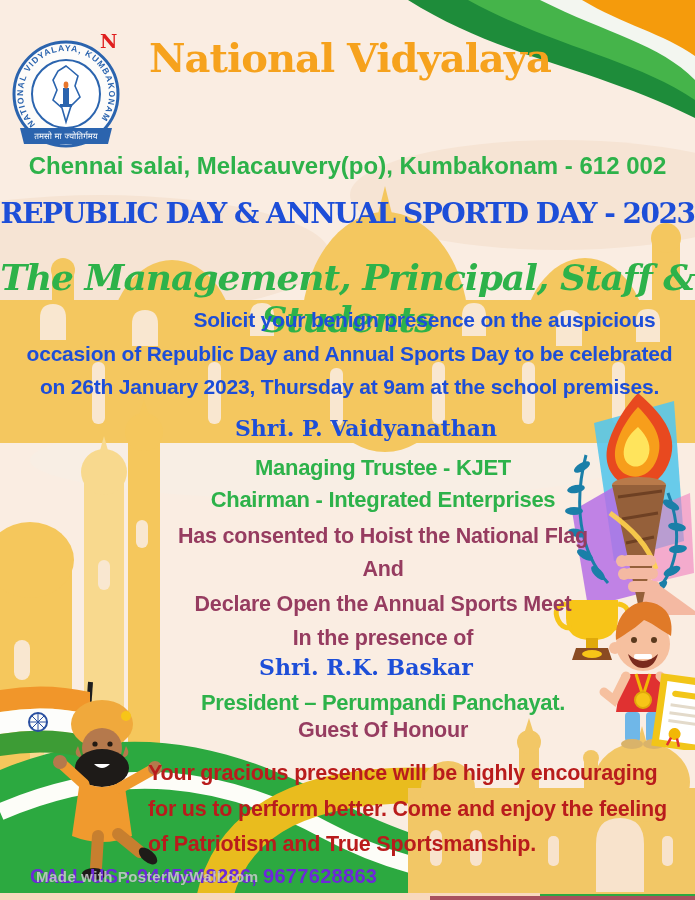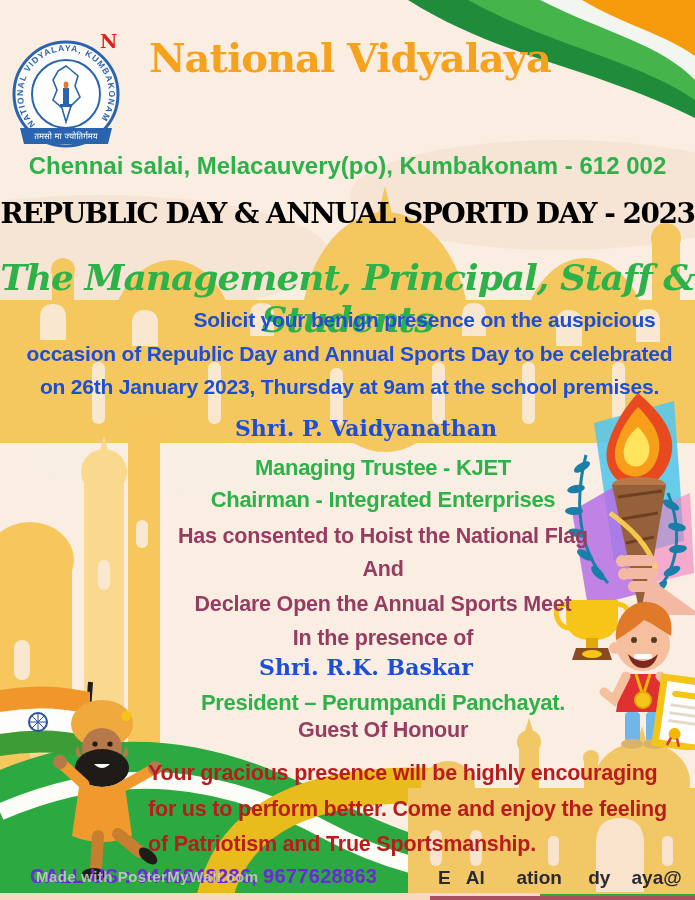--- a/index.html
+++ b/index.html
@@ -17,21 +17,21 @@
   }
   .title1{top:34px;font-size:40px;}
   .title2{top:84px;font-size:43px;}
   .address{
     top:152px;left:0;width:695px;text-align:center;
     font-size:24px;font-weight:bold;color:#2DB24A;z-index:6;
   }
   .banner{
     top:197px;left:0;width:695px;text-align:center;
     font-family:"DejaVu Serif",serif;font-weight:800;font-size:28px;
-    color:#000000;letter-spacing:-1.5px;z-index:6;
+    color:#1d4ed8;letter-spacing:-1.5px;z-index:6;
   }
   .hosts{
     top:256px;left:0;width:695px;text-align:center;
     font-family:"DejaVu Serif",serif;font-style:italic;font-weight:600;
     font-size:36px;color:#2DB24A;letter-spacing:-1px;z-index:6;
   }
   .invite{
     top:303px;left:22px;width:655px;text-align:center;text-indent:150px;
     font-size:21px;line-height:33.5px;font-weight:bold;color:#1d4ed8;
     letter-spacing:-0.2px;z-index:6;
@@ -318,16 +318,15 @@
       <circle cx="60" cy="90" r="7" fill="#B5794C"></circle>
       <circle cx="155" cy="96" r="7" fill="#B5794C"></circle>
       <path d="M98 164 L96 196" stroke="#C77F2F" stroke-width="12" stroke-linecap="round"></path>
       <path d="M118 162 L140 180" stroke="#C77F2F" stroke-width="12" stroke-linecap="round"></path>
       <ellipse cx="94" cy="202" rx="12" ry="6" fill="#1E1B18"></ellipse>
       <ellipse cx="148" cy="184" rx="11" ry="6" fill="#1E1B18" transform="rotate(40 148 184)"></ellipse>
     </g>
   </svg>
 
   <div class="abs phone">CALL US : 9445848286, 9677628863</div>
-  <div class="abs email">E   Al      ation     dy    aya@</div>
   <div class="abs watermark">Made with PosterMyWall.com</div>
 
 </div>
 
 </body></html>

